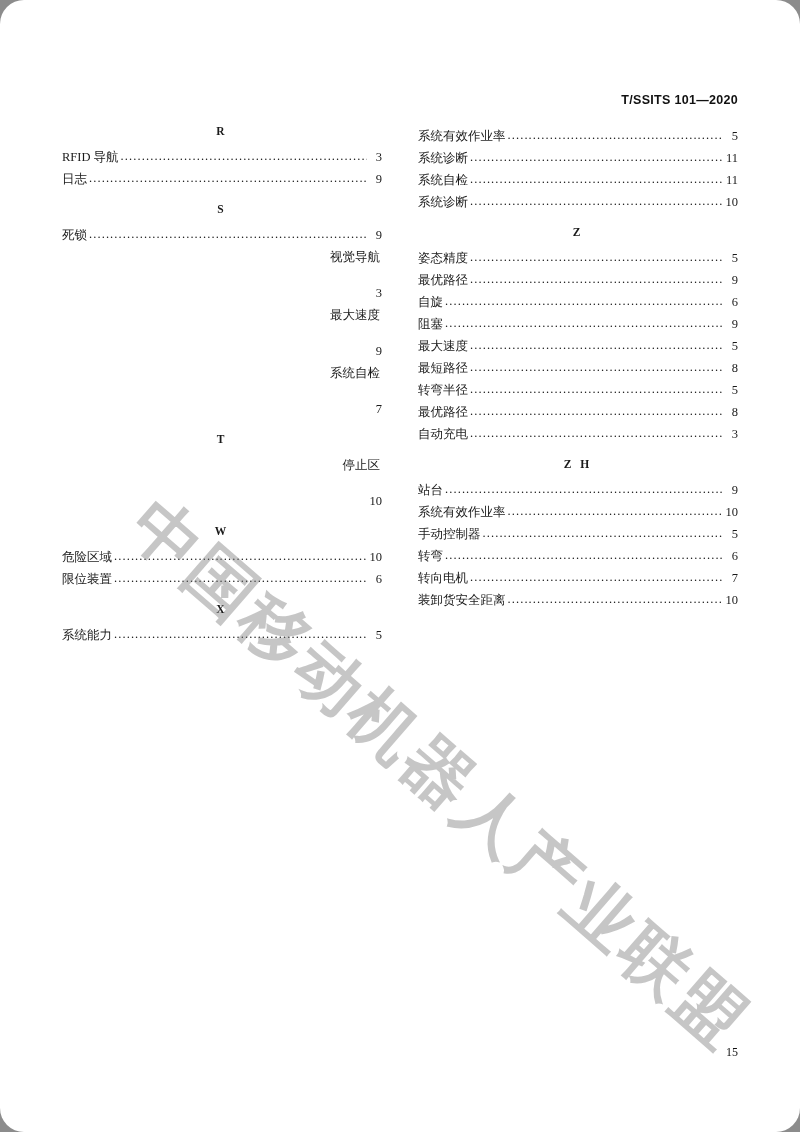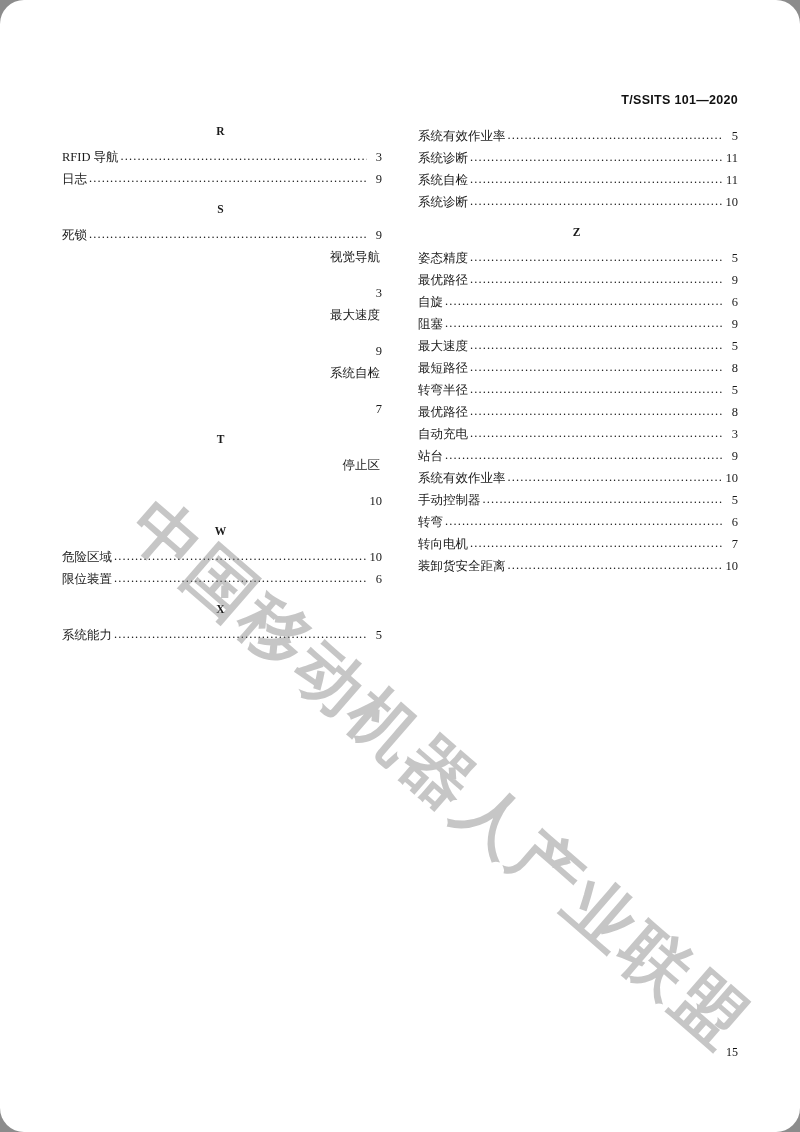--- a/index.html
+++ b/index.html
@@ -245,20 +245,21 @@
         <div class="entry">
           <span class="label">最优路径</span>
           <span class="dots"></span>
           <span class="pagenum">8</span>
         </div>
         <div class="entry">
           <span class="label">自动充电</span>
           <span class="dots"></span>
           <span class="pagenum">3</span>
         </div>
+        <div class="sect-letter">Z H</div>
         <div class="entry">
           <span class="label">站台</span>
           <span class="dots"></span>
           <span class="pagenum">9</span>
         </div>
         <div class="entry">
           <span class="label">系统有效作业率</span>
           <span class="dots"></span>
           <span class="pagenum">10</span>
         </div>

